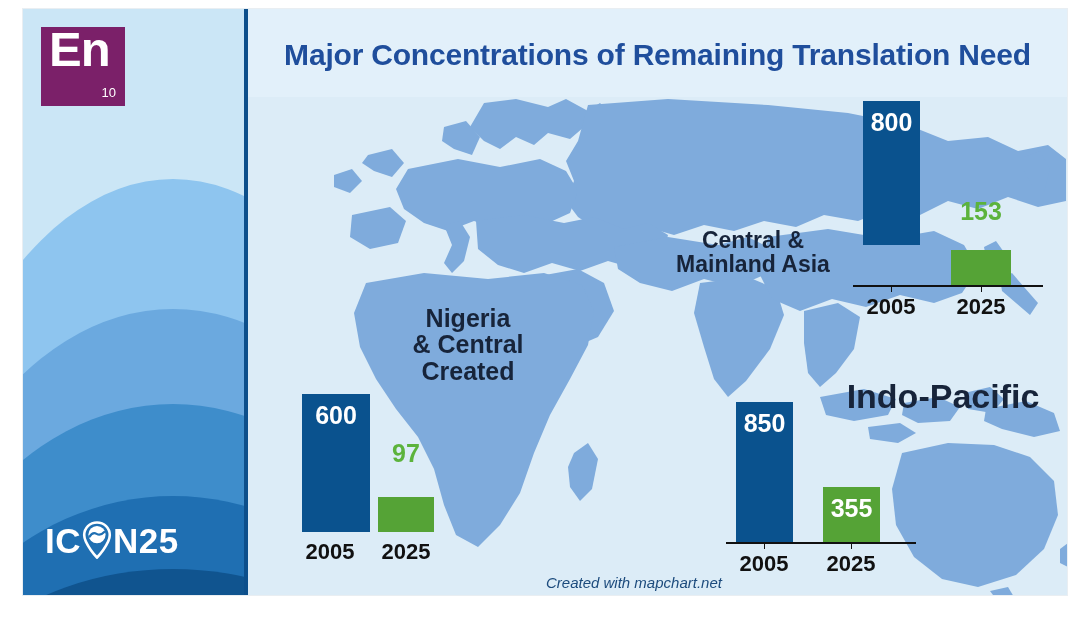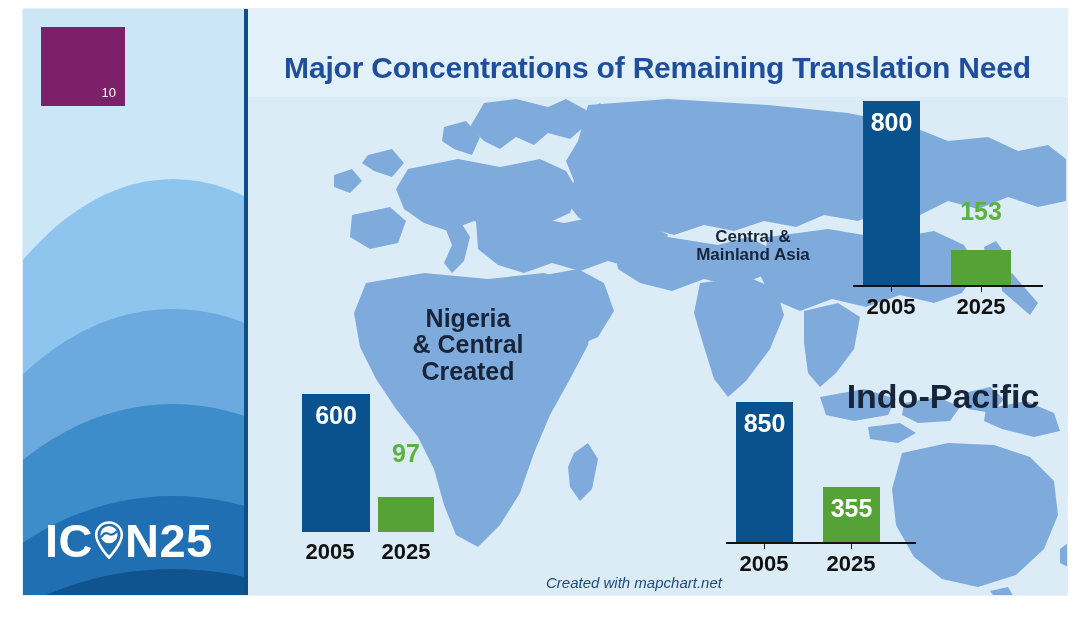--- a/index.html
+++ b/index.html
@@ -90,21 +90,21 @@
   #icon-mark {
     position: absolute;
     left: 22px;
     bottom: 35px;
     height: 40px;
     display: flex;
     align-items: center;
     color: #ffffff;
   }
   #icon-mark .wm {
-    font-size: 47px;
+    font-size: 35px;
     font-weight: bold;
     letter-spacing: 0.5px;
     line-height: 1;
     font-family: "Liberation Sans", sans-serif;
   }
   #icon-mark .pin {
     position: relative;
     width: 30px;
     height: 38px;
     margin: 0 1px;
@@ -121,21 +121,21 @@
     right: 0;
     height: 100%;
     background: #e2f0fa;
     overflow: hidden;
   }
 
   #title {
     position: absolute;
     left: 0;
     right: 0;
-    top: 42px;
+    top: 29px;
     text-align: center;
     z-index: 6;
     color: #1f4e9c;
     font-size: 30px;
     font-weight: bold;
     letter-spacing: -0.2px;
     font-family: "Liberation Sans", sans-serif;
   }
 
   #map-wrap {
@@ -219,20 +219,21 @@
 <div id="slide">
 
   <div id="sidebar">
     <div class="wave wave-1"></div>
     <div class="wave wave-2"></div>
     <div class="wave wave-3"></div>
     <div class="wave wave-4"></div>
     <div class="wave wave-5"></div>
 
     <div id="en-logo">
+      <span class="en-text">En</span>
       <span class="en-num">10</span>
     </div>
 
     <div id="icon-mark">
       <span class="wm">IC</span>
       <span class="pin">
         <svg width="30" height="38" viewBox="0 0 30 38">
           <path d="M15 1.5 C7.8 1.5 2.2 7.1 2.2 14.1 C2.2 23.0 15 36.5 15 36.5 C15 36.5 27.8 23.0 27.8 14.1 C27.8 7.1 22.2 1.5 15 1.5 Z" fill="none" stroke="#ffffff" stroke-width="2.6"></path>
           <circle cx="15" cy="13.6" r="8.6" fill="#ffffff"></circle>
           <path d="M7.6 15.6 C9.6 12.4 12.0 11.4 14.6 12.9 C17.2 14.4 19.6 13.8 22.2 11.0" fill="none" stroke="#1f6fb2" stroke-width="2.2" stroke-linecap="round"></path>
@@ -332,26 +333,26 @@
 
       <div class="outside-val" style="left:90px; top:140px; width:56px;">97</div>
       <div class="bar green" style="left:90px; top:198px; width:56px; height:35px;"></div>
 
       <div class="year" style="left:8px; top:240px; width:68px;">2005</div>
       <div class="year" style="left:84px; top:240px; width:68px;">2025</div>
     </div>
 
     <div class="chart" style="left:400px; top:20px; width:390px; height:300px;">
 
-      <div class="region-label" style="left:0px; top:199px; width:210px; font-size:17px;">
+      <div class="region-label" style="left:0px; top:199px; width:210px; font-size:23px;">
         <div>Central &amp;</div>
         <div>Mainland Asia</div>
       </div>
 
-      <div class="bar blue" style="left:215px; top:72px; width:57px; height:184px;">
+      <div class="bar blue" style="left:215px; top:72px; width:57px; height:144px;">
         <span class="inside-val">800</span>
       </div>
 
       <div class="outside-val" style="left:303px; top:168px; width:60px;">153</div>
       <div class="bar green" style="left:303px; top:221px; width:60px; height:35px;"></div>
 
       <div class="axis" style="left:205px; top:256px; width:190px;"></div>
       <div class="tick" style="left:243px; top:258px;"></div>
       <div class="tick" style="left:333px; top:258px;"></div>
 

